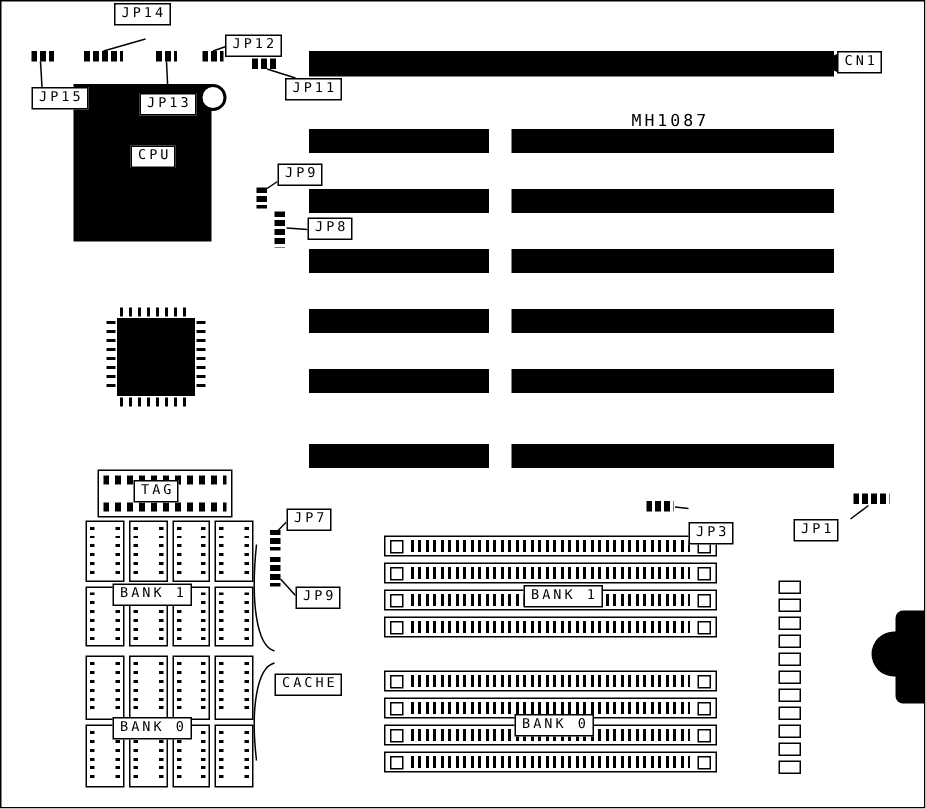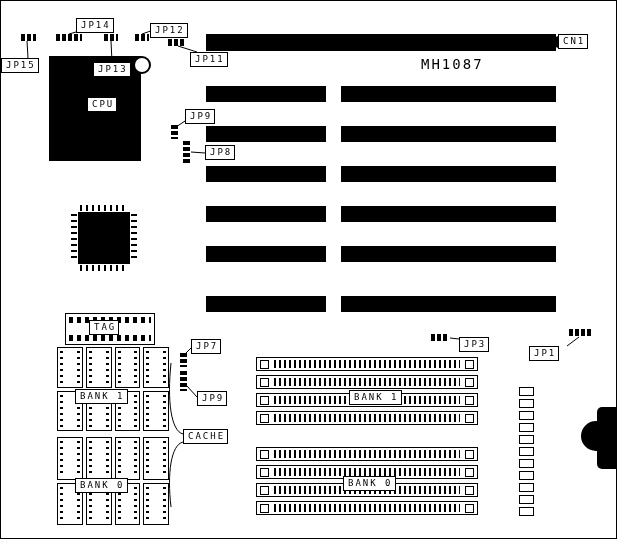--- a/index.html
+++ b/index.html
@@ -8,21 +8,21 @@
     border:1px solid #000; background:#fff; overflow:hidden;
     font-family:"DejaVu Sans Mono","Liberation Mono",monospace;
   }
   .lines { position:absolute; inset:0; width:100%; height:100%; pointer-events:none; z-index:1; }
   .bar { position:absolute; background:#000; }
   .label {
     position:absolute; z-index:3; background:#fff; border:1px solid #000;
     font-size:9px; line-height:11px; letter-spacing:2px; padding:1px 2px 1px 4px;
     white-space:nowrap; color:#000;
   }
-  .plain-text { position:absolute; z-index:2; font-size:14px; letter-spacing:2px; color:#000; white-space:nowrap; }
+  .plain-text { position:absolute; z-index:2; font-size:11px; letter-spacing:2px; color:#000; white-space:nowrap;margin-top:18px; }
   .cpu { position:absolute; background:#000; }
   .pin1 { position:absolute; width:14px; height:14px; border:2px solid #000; border-radius:50%; background:#fff; z-index:2; }
   .jmp-h { position:absolute; background:repeating-linear-gradient(90deg,#000 0 4px,transparent 4px 6px); height:7px; }
   .jmp-v { position:absolute; background:repeating-linear-gradient(#000 0 4px,transparent 4px 6px); width:7px; }
   .qfp { position:absolute; }
   .qfp .body { position:absolute; inset:7px; background:#000; }
   .qfp .pins-top    { position:absolute; top:0; left:9px; right:9px; height:6px; background:repeating-linear-gradient(90deg,#000 0 2px,transparent 2px 6px); }
   .qfp .pins-bottom { position:absolute; bottom:0; left:9px; right:9px; height:6px; background:repeating-linear-gradient(90deg,#000 0 2px,transparent 2px 6px); }
   .qfp .pins-left   { position:absolute; left:0; top:9px; bottom:9px; width:6px; background:repeating-linear-gradient(#000 0 2px,transparent 2px 6px); }
   .qfp .pins-right  { position:absolute; right:0; top:9px; bottom:9px; width:6px; background:repeating-linear-gradient(#000 0 2px,transparent 2px 6px); }
@@ -113,23 +113,23 @@
     <div class="pins-right"></div>
     <div class="body"></div>
   </div>
 
   <div class="jmp-h" style="left:20px;top:33px;width:15px"></div>
   <div class="jmp-h" style="left:55px;top:33px;width:26px"></div>
   <div class="jmp-h" style="left:103px;top:33px;width:14px"></div>
   <div class="jmp-h" style="left:134px;top:33px;width:14px"></div>
   <div class="jmp-h" style="left:167px;top:38px;width:18px"></div>
 
-  <div class="label" style="left:75px;top:17px">JP14</div>
+  <div class="label" style="left:75px;top:1px">JP14</div>
   <div class="label" style="left:149px;top:22px">JP12</div>
-  <div class="label" style="left:0;top:57px">JP15</div>
+  <div class="label" style="left:20px;top:57px">JP15</div>
   <div class="label" style="left:92px;top:61px">JP13</div>
   <div class="label" style="left:189px;top:51px">JP11</div>
   <div class="label" style="left:557px;top:33px">CN1</div>
 
   <div class="jmp-v" style="left:170px;top:124px;height:14px"></div>
   <div class="jmp-v" style="left:182px;top:140px;height:24px"></div>
   <div class="label" style="left:184px;top:108px">JP9</div>
   <div class="label" style="left:204px;top:144px">JP8</div>
 
   <div class="tag-socket" style="left:64px;top:312px;width:88px;height:30px"></div>
@@ -157,36 +157,36 @@
       <div class="dip"></div>
       <div class="dip"></div>
   </div>
   <div class="label" style="left:74px;top:477px">BANK 0</div>
 
   <div class="jmp-v" style="left:179px;top:352px;height:14px"></div>
   <div class="jmp-v" style="left:179px;top:370px;height:20px"></div>
   <div class="label" style="left:190px;top:338px">JP7</div>
   <div class="label" style="left:196px;top:390px">JP9</div>
 
-  <div class="label" style="left:182px;top:428px">CACHE</div>
+  <div class="label" style="left:182px;top:448px">CACHE</div>
 
   <div class="simm" style="left:255px;top:356px"></div>
   <div class="simm" style="left:255px;top:374px"></div>
   <div class="simm" style="left:255px;top:392px"></div>
   <div class="simm" style="left:255px;top:410px"></div>
   <div class="label" style="left:348px;top:389px">BANK 1</div>
 
   <div class="simm" style="left:255px;top:446px"></div>
   <div class="simm" style="left:255px;top:464px"></div>
   <div class="simm" style="left:255px;top:482px"></div>
   <div class="simm" style="left:255px;top:500px"></div>
   <div class="label" style="left:342px;top:475px">BANK 0</div>
 
   <div class="jmp-h" style="left:430px;top:333px;width:18px"></div>
-  <div class="label" style="left:458px;top:336px">JP3</div>
+  <div class="label" style="left:458px;top:347px">JP3</div>
   <div class="jmp-h" style="left:568px;top:328px;width:24px"></div>
   <div class="label" style="left:528px;top:345px">JP1</div>
 
   <div class="sip" style="left:518px;top:386px">
     <div class="sq"></div>
       <div class="sq"></div>
       <div class="sq"></div>
       <div class="sq"></div>
       <div class="sq"></div>
       <div class="sq"></div>

